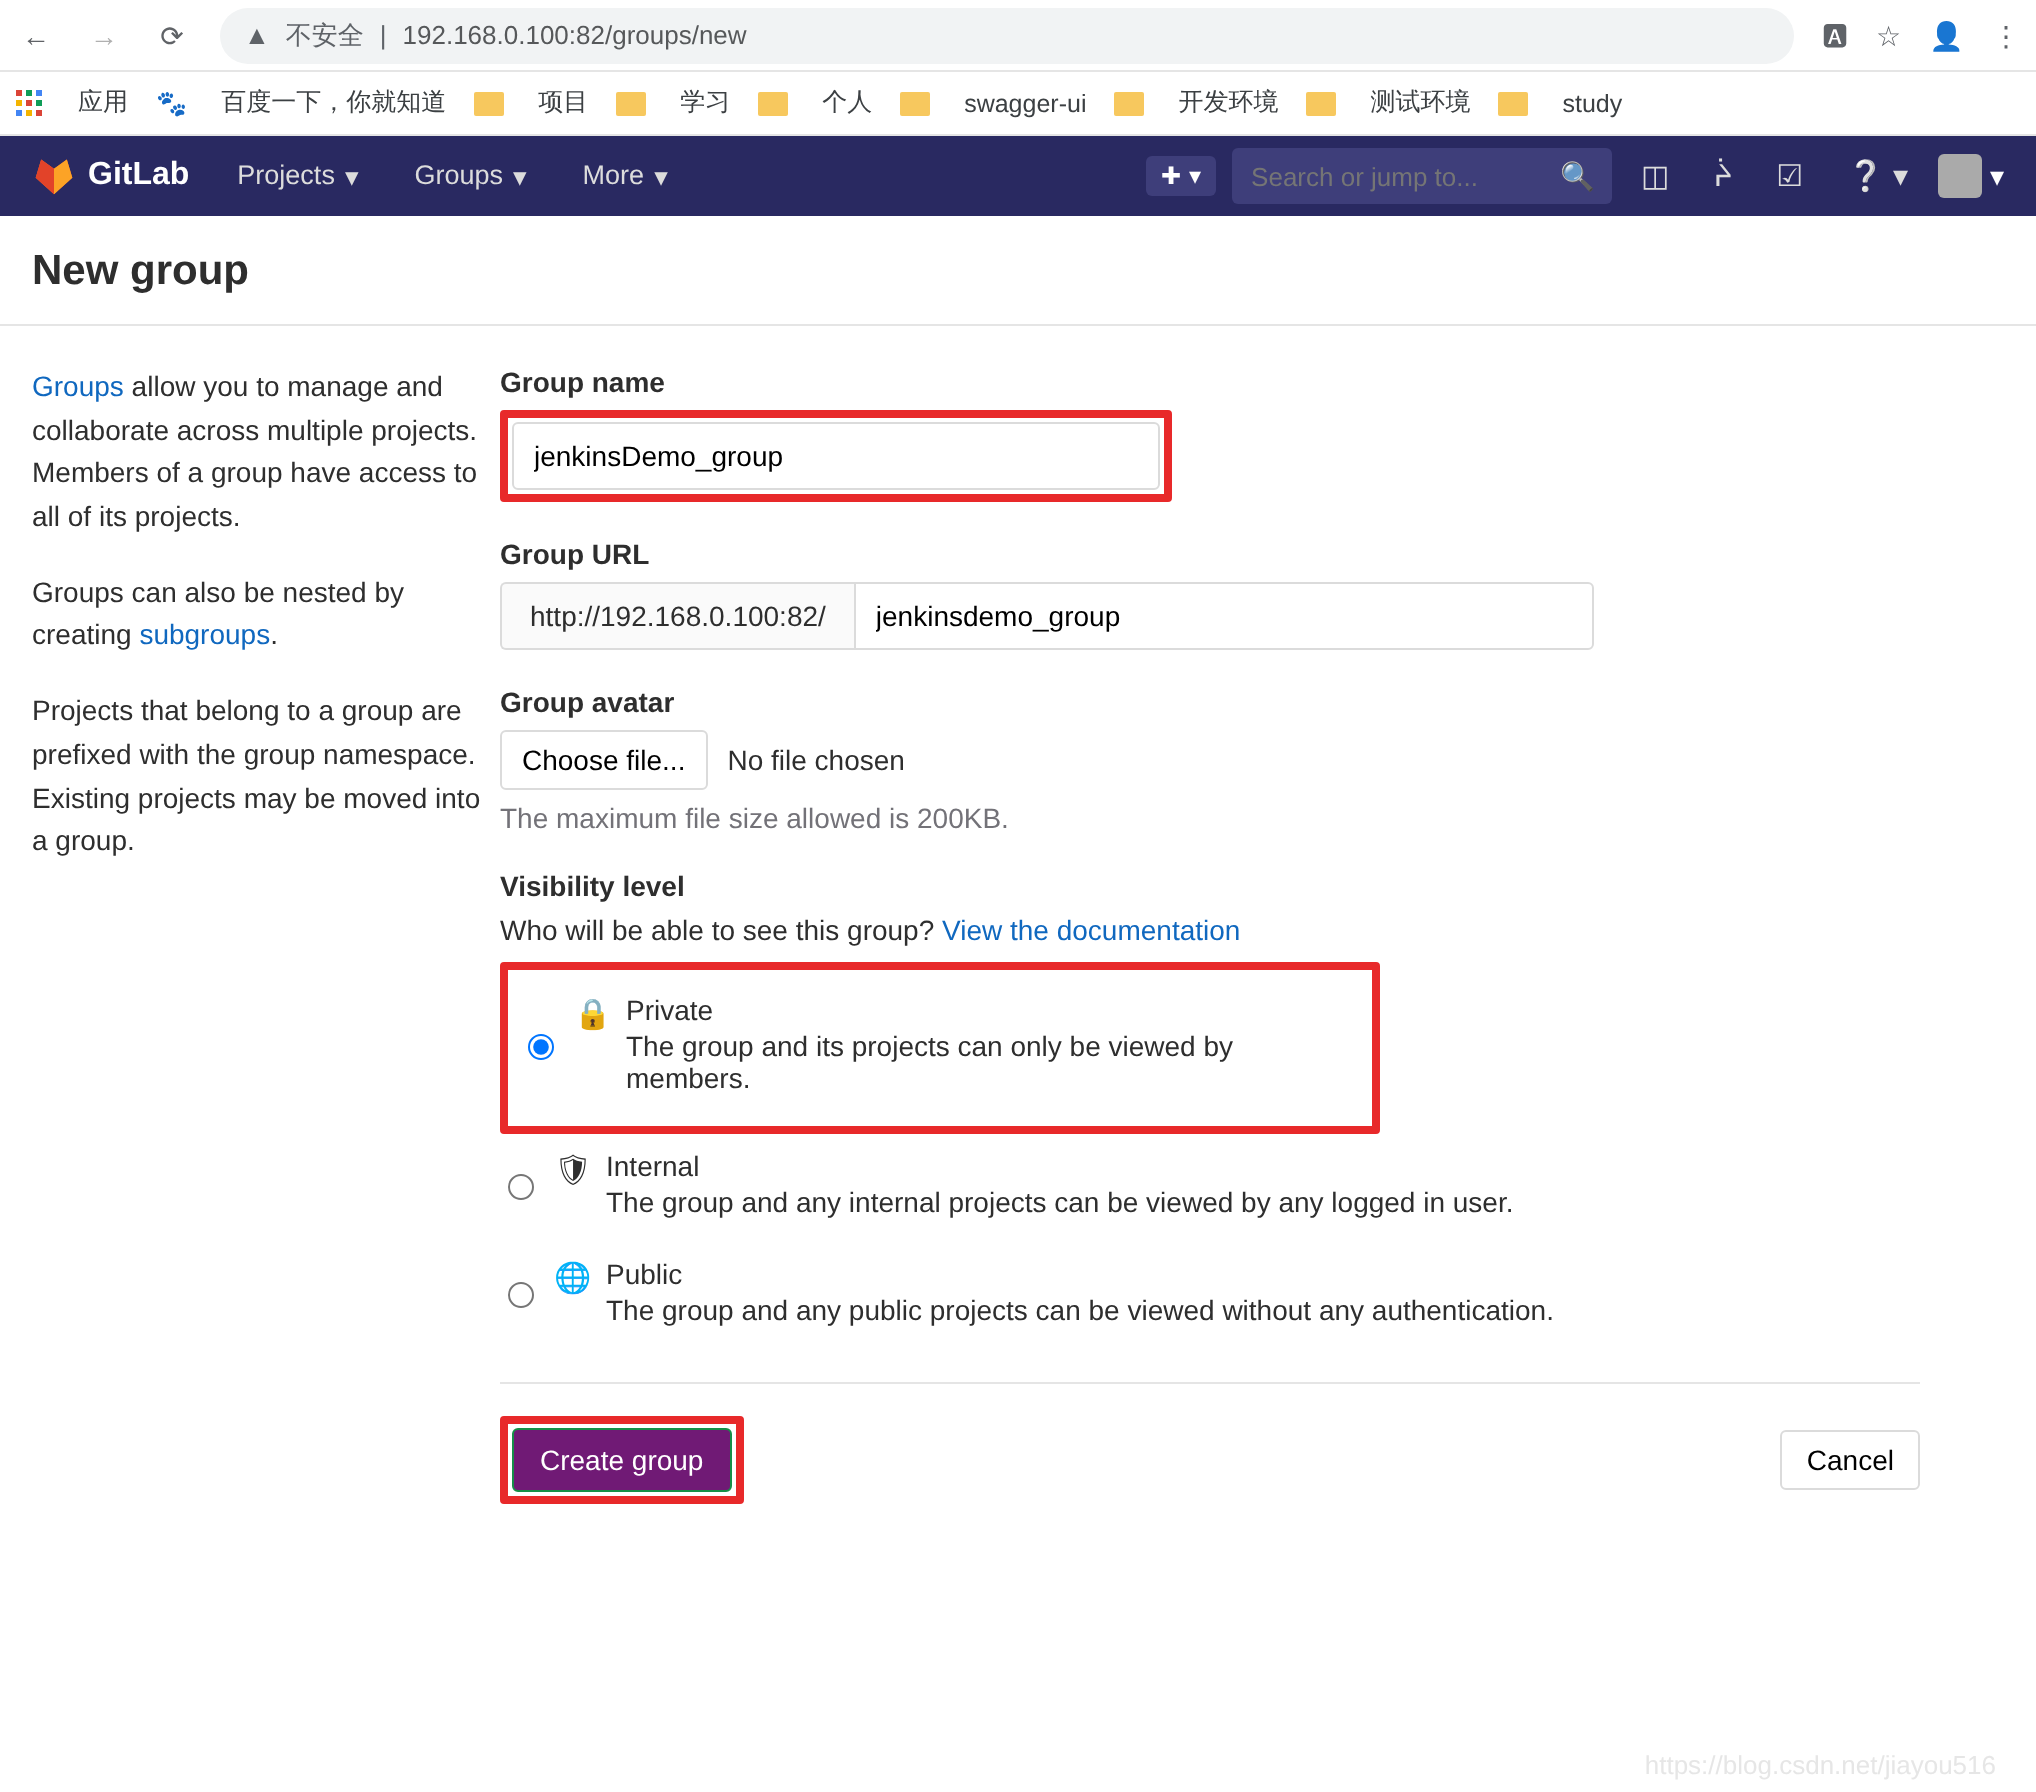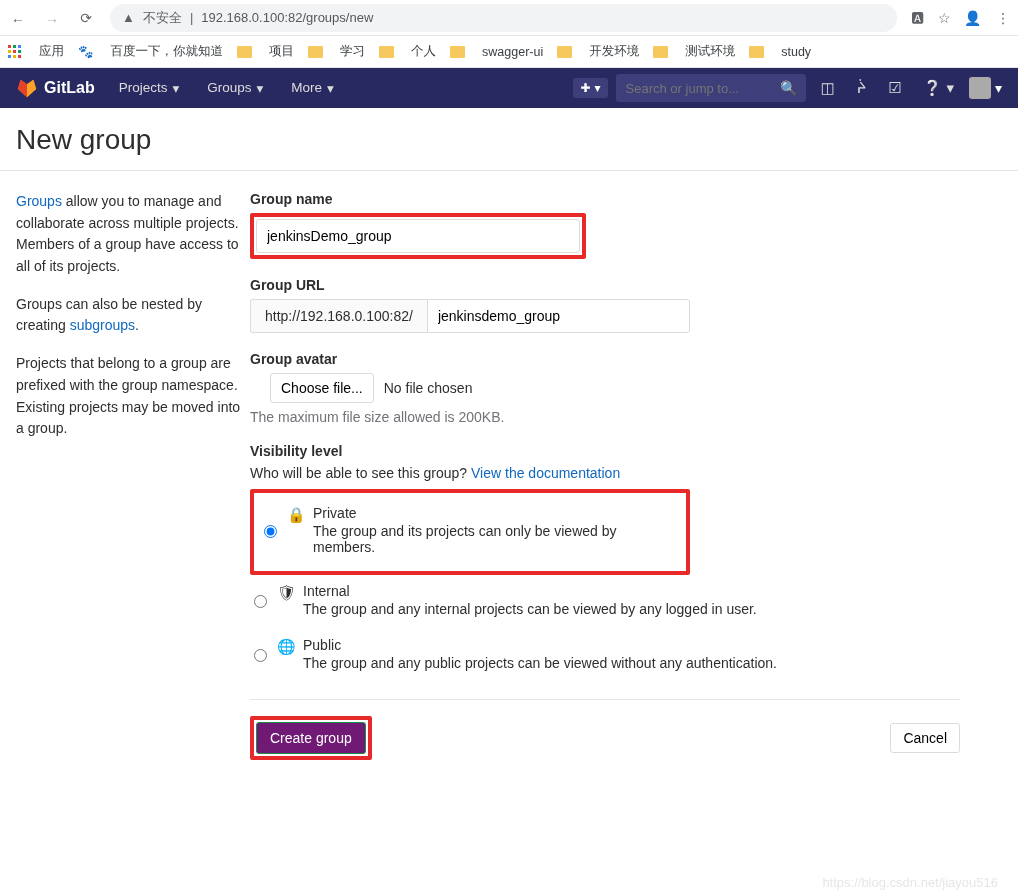--- a/index.html
+++ b/index.html
@@ -19,37 +19,37 @@
 .gitlab-logo { display: flex; align-items: center; gap: 6px; font-weight: 600; font-size: 16px; margin-right: 6px; }
 .nav-btn { color: #dcdcdc; padding: 0 10px; display: flex; align-items: flex-start; gap: 5px; font-size: 13.5px; cursor: pointer; }
 .nav-spacer { flex: 1; }
 .plus-btn { background: #3e3e7a; border-radius: 3px; padding: 3px 7px; display: flex; align-items: center; gap: 4px; font-size: 12px; }
 .search-box { background: #3e3e7a; border: none; color: #bdbdd6; border-radius: 3px; height: 28px; padding: 0 30px 0 10px; width: 190px; font-size: 13px; }
 .search-wrap { position: relative; }
 .search-wrap .sicon { position: absolute; right: 8px; top: 6px; color: #bdbdd6; }
 .nav-icon-btn { color: #dcdcdc; padding: 0 7px; font-size: 15px; }
 .avatar { width: 22px; height: 22px; border-radius: 3px; background: #aaa; }
 .page { padding: 16px 16px 40px 16px; }
-.page-title { font-size: 28px; font-weight: 400; margin-bottom: 14px; }
+.page-title { font-size: 21px; font-weight: 700; margin-bottom: 14px; }
 .hr { border: none; border-top: 1px solid #e5e5e5; margin: 0 -16px 20px -16px; }
 .layout { display: flex; }
 .sidebar { width: 234px; font-size: 14px; color: #2e2e2e; line-height: 1.55; }
 .sidebar p { margin-bottom: 16px; }
 .sidebar a { color: #1068bf; text-decoration: none; }
 .main { flex: 1; max-width: 710px; }
 .fgroup { margin-bottom: 18px; }
 .flabel { font-weight: 700; font-size: 14px; display: block; margin-bottom: 6px; }
 .fhint { font-size: 14px; color: #2e2e2e; margin-bottom: 8px; }
 .fhint a { color: #1068bf; text-decoration: none; }
 .text-input { width: 324px; height: 34px; border: 1px solid #dbdbdb; border-radius: 3px; padding: 0 10px; font-size: 14px; }
-.input-row { display: flex; width: 440px; }
+.input-row { display: flex; width: 547px; }
 .input-addon { border: 1px solid #dbdbdb; border-right: none; border-radius: 3px 0 0 3px; padding: 0 14px; background: #fafafa; height: 34px; display: flex; align-items: center; color: #2e2e2e; }
 .input-slug { flex: 1; height: 34px; border: 1px solid #dbdbdb; border-radius: 0 3px 3px 0; padding: 0 10px; font-size: 14px; }
 .textarea { width: 472px; height: 88px; border: 1px solid #dbdbdb; border-radius: 3px; padding: 8px; resize: both; font-family: inherit; font-size: 14px; }
-.file-row { display: flex; align-items: center; gap: 10px; margin-bottom: 6px; margin-left: 20px; }
+.file-row { display: flex; align-items: center; gap: 10px; margin-bottom: 6px; }
 .file-btn { border: 1px solid #dbdbdb; border-radius: 3px; padding: 6px 10px; background: #fff; font-size: 14px; }
 .muted { color: #737278; font-size: 14px; }
 .radio-block { display: flex; gap: 10px; padding: 8px 8px 10px 4px; margin-bottom: 2px; }
 .radio-block input[type=radio] { margin-top: 3px; }
 .radio-body { display: flex; gap: 8px; }
 .radio-body .ricon { width: 18px; text-align: center; font-size: 15px; margin-top: 1px; }
 .radio-body .rtitle { font-size: 14px; color: #2e2e2e; }
 .radio-body .rdesc { color: #2e2e2e; font-size: 14px; margin-top: 2px; }
 .highlight { border: 4px solid #e8292a; border-radius: 2px; padding: 2px; display: inline-block; }
 .highlight-block { border: 4px solid #e8292a; border-radius: 2px; padding: 4px 6px; width: 440px; }

